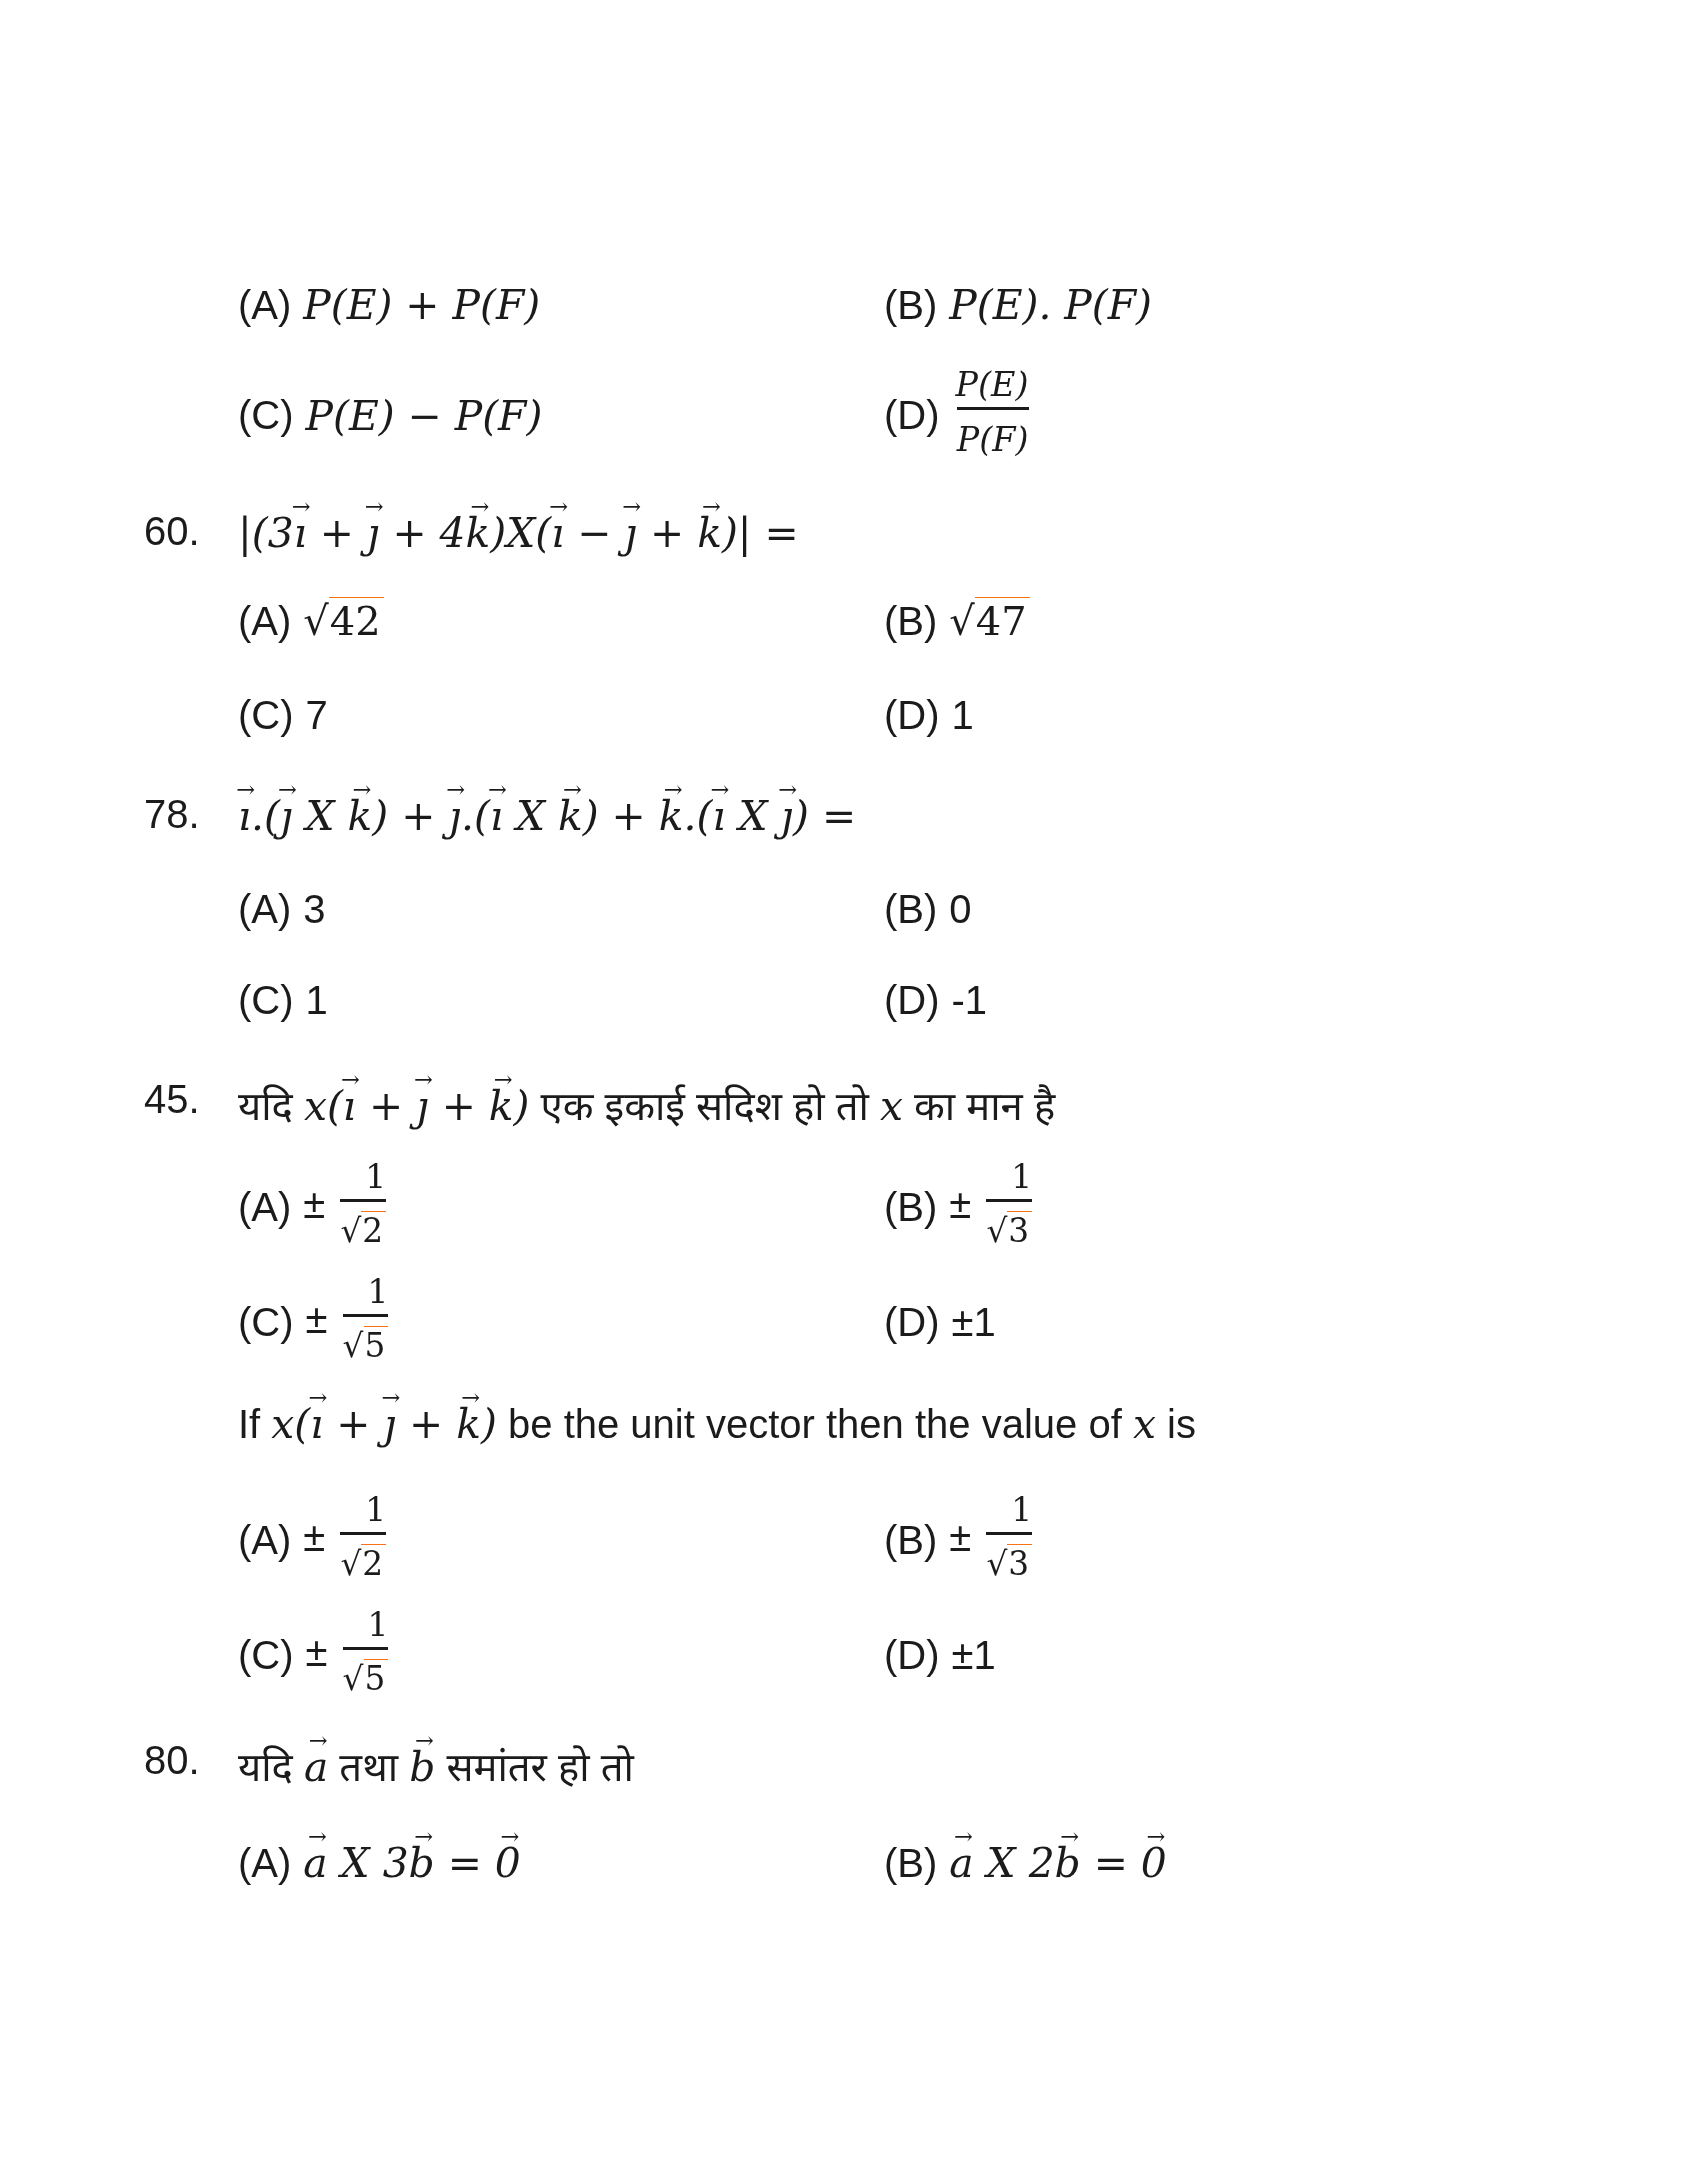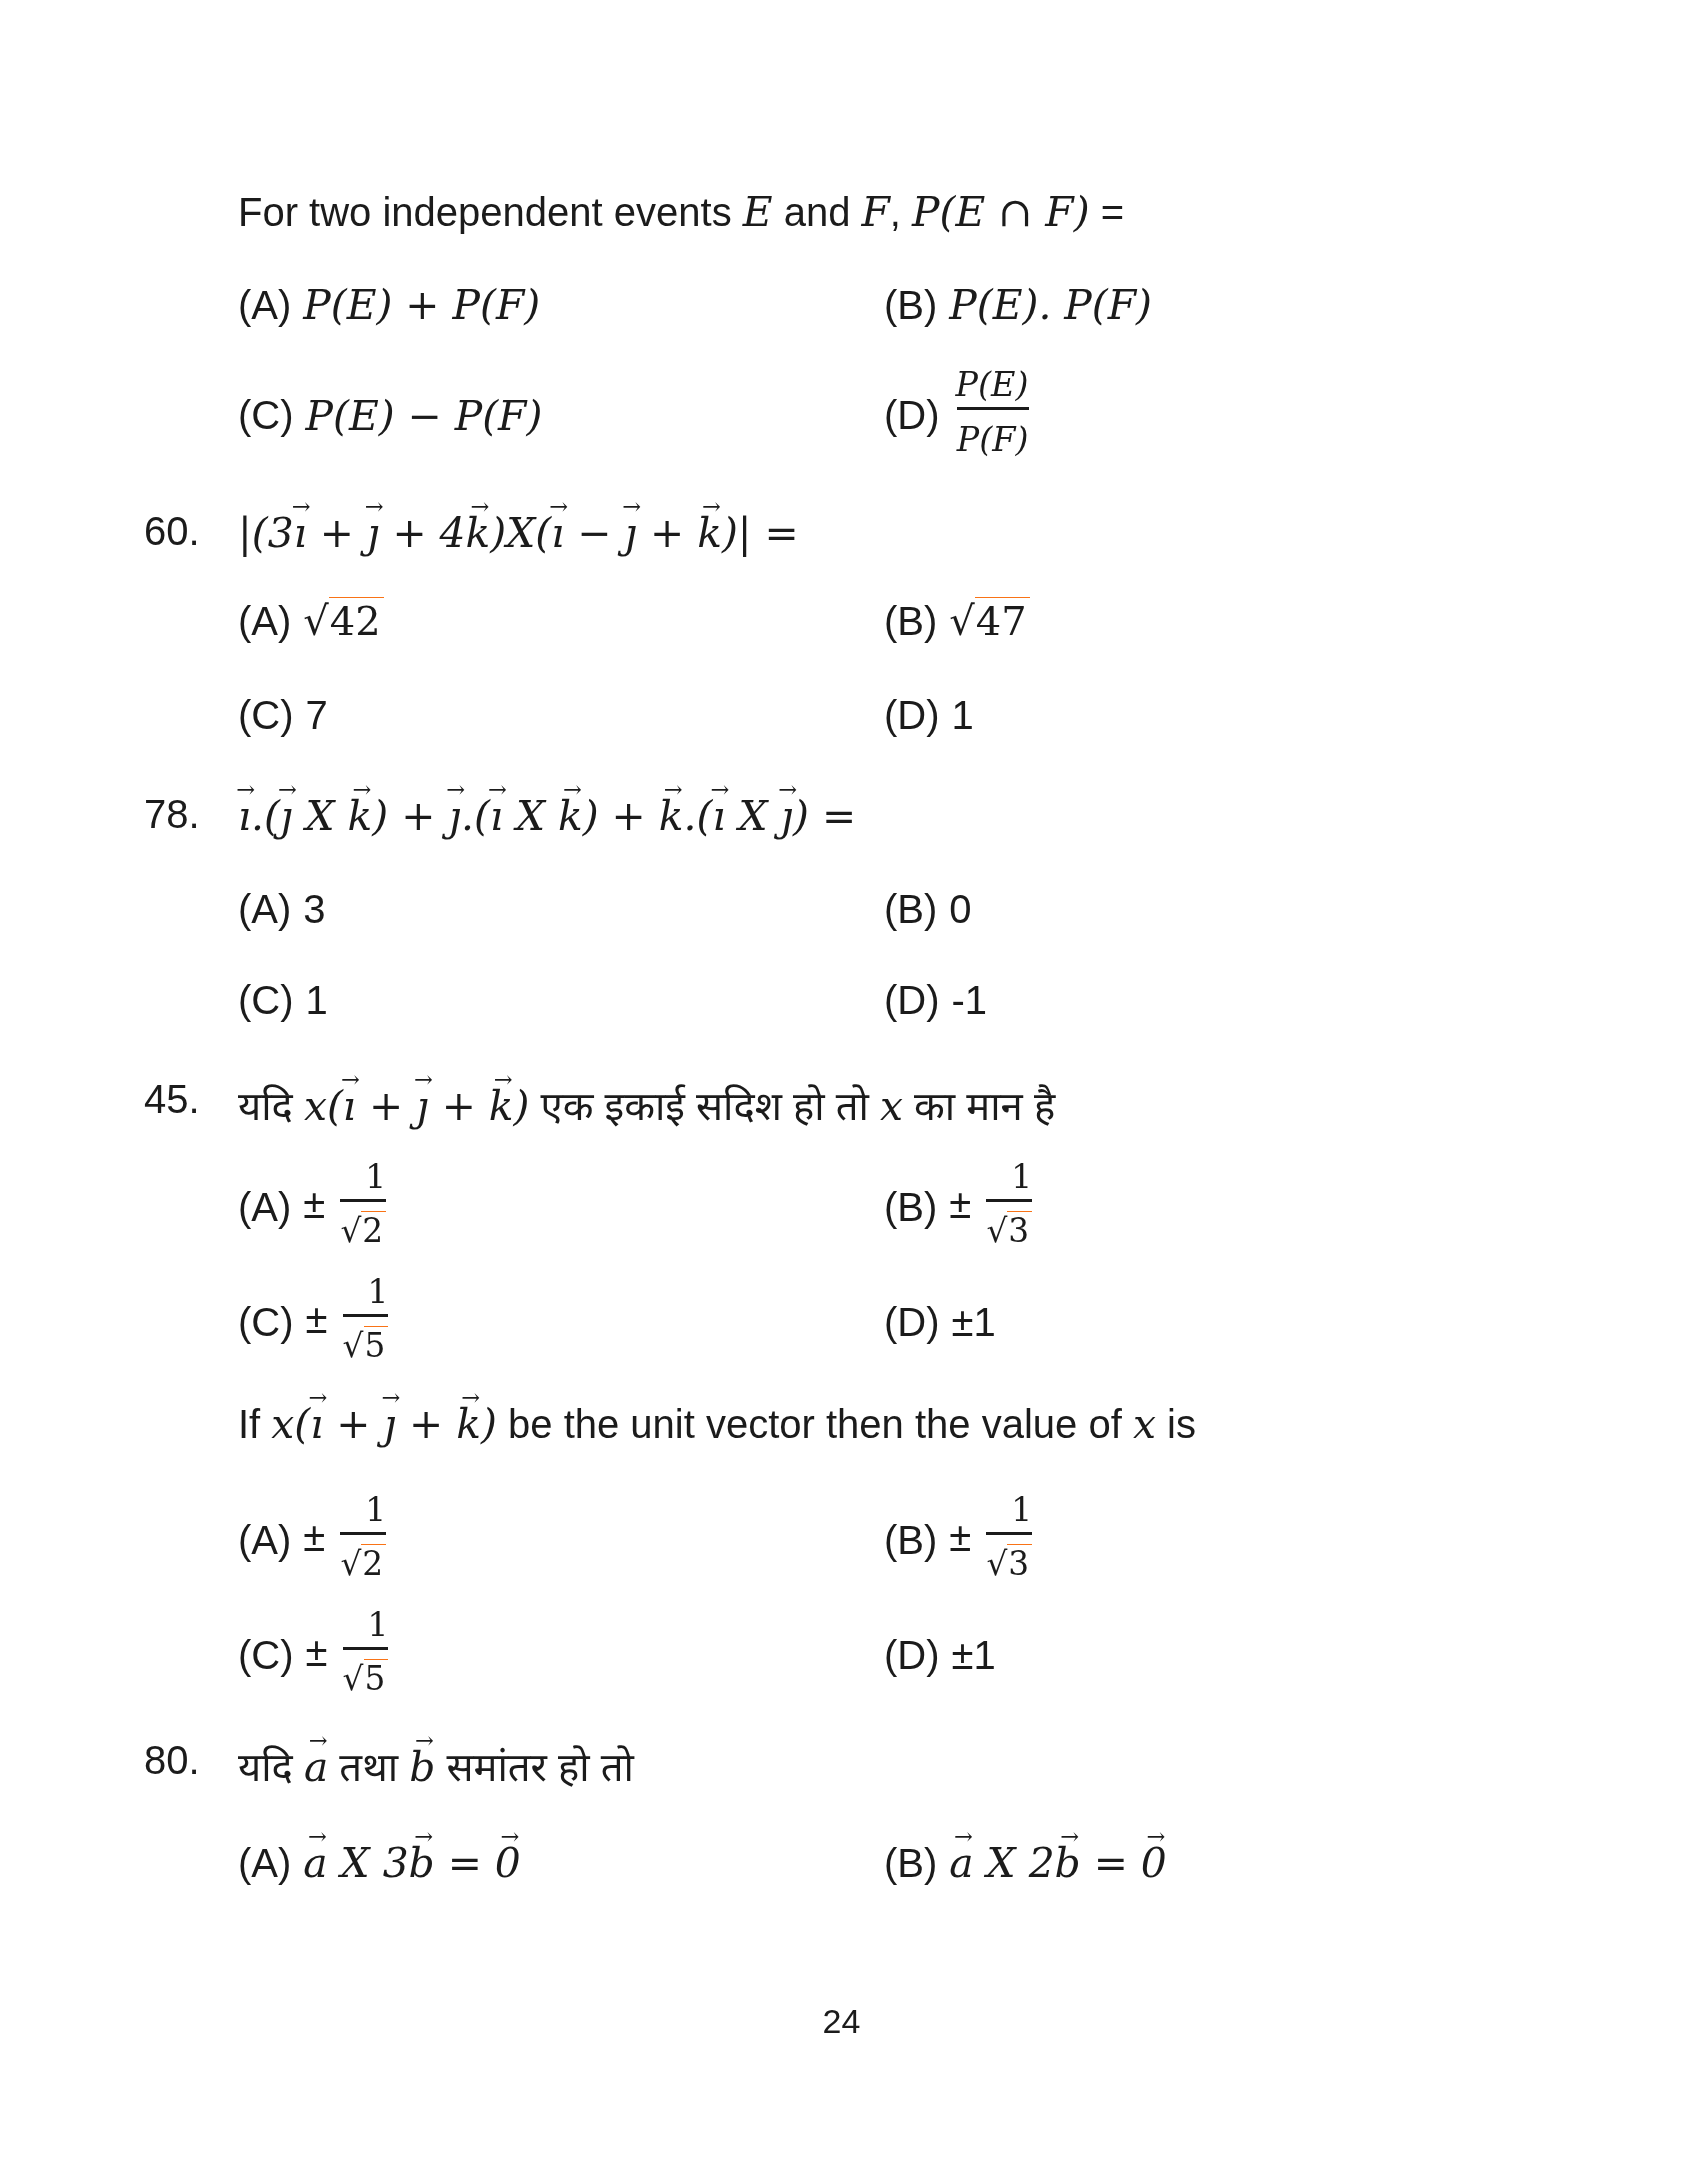--- a/index.html
+++ b/index.html
@@ -40,21 +40,20 @@
     margin:0 4px;position:relative;top:-0.08em;
   }
   .frac .den{border-top:3px solid #1b1b1b;padding-top:12px;margin-top:3px;}
   .footer-page{left:0;right:0;text-align:center;font-size:34px;}
 </style>
 </head>
 <body>
 
 <div class="page">
 
-  <div class="abs stem" style="top:188px">For two independent events <span class="mi">E</span> and <span class="mi">F</span>, <span class="mi">P(E ∩ F)</span> =</div>
 
   <div class="abs optrow" style="top:281px">
     <div class="cell cellA">
       <span class="opt-label">(A)</span>
       <span><span class="mi">P(E) + P(F)</span></span>
     </div>
     <div class="cell cellB">
       <span class="opt-label">(B)</span>
       <span><span class="mi">P(E). P(F)</span></span>
     </div>
@@ -198,16 +197,15 @@
     <div class="cell cellA">
       <span class="opt-label">(A)</span>
       <span><span class="mi"><span class="vec"><span class="arr">→</span>a</span> X 3<span class="vec"><span class="arr">→</span>b</span> = <span class="vec"><span class="arr">→</span>0</span></span></span>
     </div>
     <div class="cell cellB">
       <span class="opt-label">(B)</span>
       <span><span class="mi"><span class="vec"><span class="arr">→</span>a</span> X 2<span class="vec"><span class="arr">→</span>b</span> = <span class="vec"><span class="arr">→</span>0</span></span></span>
     </div>
   </div>
 
-  <div class="abs footer-page" style="top:2002px">24</div>
 
 </div>
 
 
 </body></html>

